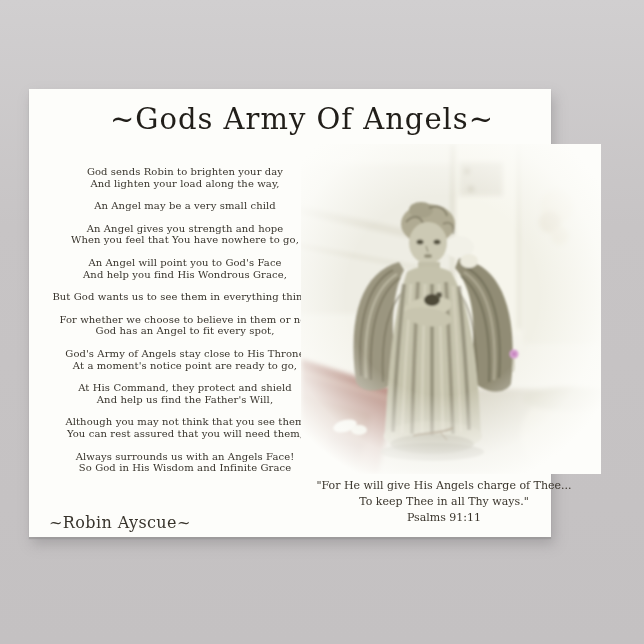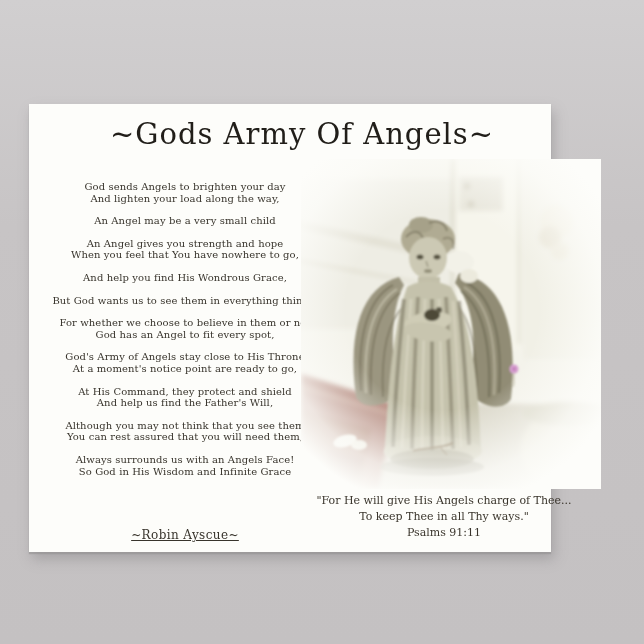--- a/index.html
+++ b/index.html
@@ -2,39 +2,39 @@
 <html><head>
 <meta charset="utf-8">
 <style>
   html,body{margin:0;padding:0;}
   body{
     width:644px;height:644px;overflow:hidden;position:relative;
     background:linear-gradient(180deg,#d1cfd0 0%,#c7c4c5 35%,#c4c1c2 100%);
     font-family:"DejaVu Serif", serif;
   }
   .poster{
-    position:absolute;left:29px;top:104px;width:522px;height:448px;
+    position:absolute;left:29px;top:89px;width:522px;height:448px;
     background:#fdfdfa;
     box-shadow:0 2px 1px rgba(145,143,144,.55), 3px 7px 12px rgba(120,118,119,.40);
   }
   .title{
     position:absolute;top:13px;left:12px;width:100%;margin:0;
     text-align:center;font-size:29px;font-weight:normal;
     letter-spacing:1px;color:#211e19;
   }
   .poem{
     position:absolute;top:77px;left:20px;width:272px;
     text-align:center;font-size:10px;line-height:11.6px;
     color:#38342c;letter-spacing:.1px;
   }
   .stanza{margin:0 0 11px 0;}
   .poem-line{display:block;white-space:nowrap;}
   .attribution{
     position:absolute;top:424px;left:20px;width:272px;
-    text-align:center;font-size:12px;color:#38342c;letter-spacing:.4px;text-decoration:underline;
+    font-size:16px;color:#38342c;letter-spacing:.4px;
   }
   .photo{position:absolute;left:272px;top:55px;width:300px;height:330px;}
   .photo svg{position:absolute;left:0;top:0;}
   .photo-fade{
     position:absolute;left:0;top:0;right:0;bottom:0;
     background:radial-gradient(ellipse 64% 60% at 47% 46%,
       rgba(253,253,250,0) 50%, rgba(253,253,250,.82) 84%, #fdfdfa 100%);
   }
   .verse{
     position:absolute;top:389px;left:265px;width:300px;
@@ -43,31 +43,32 @@
 </style>
 </head>
 <body>
 
 <div class="poster">
 
   <h1 class="title">~Gods Army Of Angels~</h1>
 
   <div class="poem">
       <p class="stanza">
-        <span class="poem-line">God sends Angels to brighten your day</span>
+        <span class="poem-line">God sends Robin to brighten your day</span>
         <span class="poem-line">And lighten your load along the way,</span>
       </p>
       <p class="stanza">
         <span class="poem-line">An Angel may be a very small child</span>
       </p>
       <p class="stanza">
         <span class="poem-line">An Angel gives you strength and hope</span>
         <span class="poem-line">When you feel that You have nowhere to go,</span>
       </p>
       <p class="stanza">
+        <span class="poem-line">An Angel will point you to God's Face</span>
         <span class="poem-line">And help you find His Wondrous Grace,</span>
       </p>
       <p class="stanza">
         <span class="poem-line">But God wants us to see them in everything things,</span>
       </p>
       <p class="stanza">
         <span class="poem-line">For whether we choose to believe in them or not</span>
         <span class="poem-line">God has an Angel to fit every spot,</span>
       </p>
       <p class="stanza">

